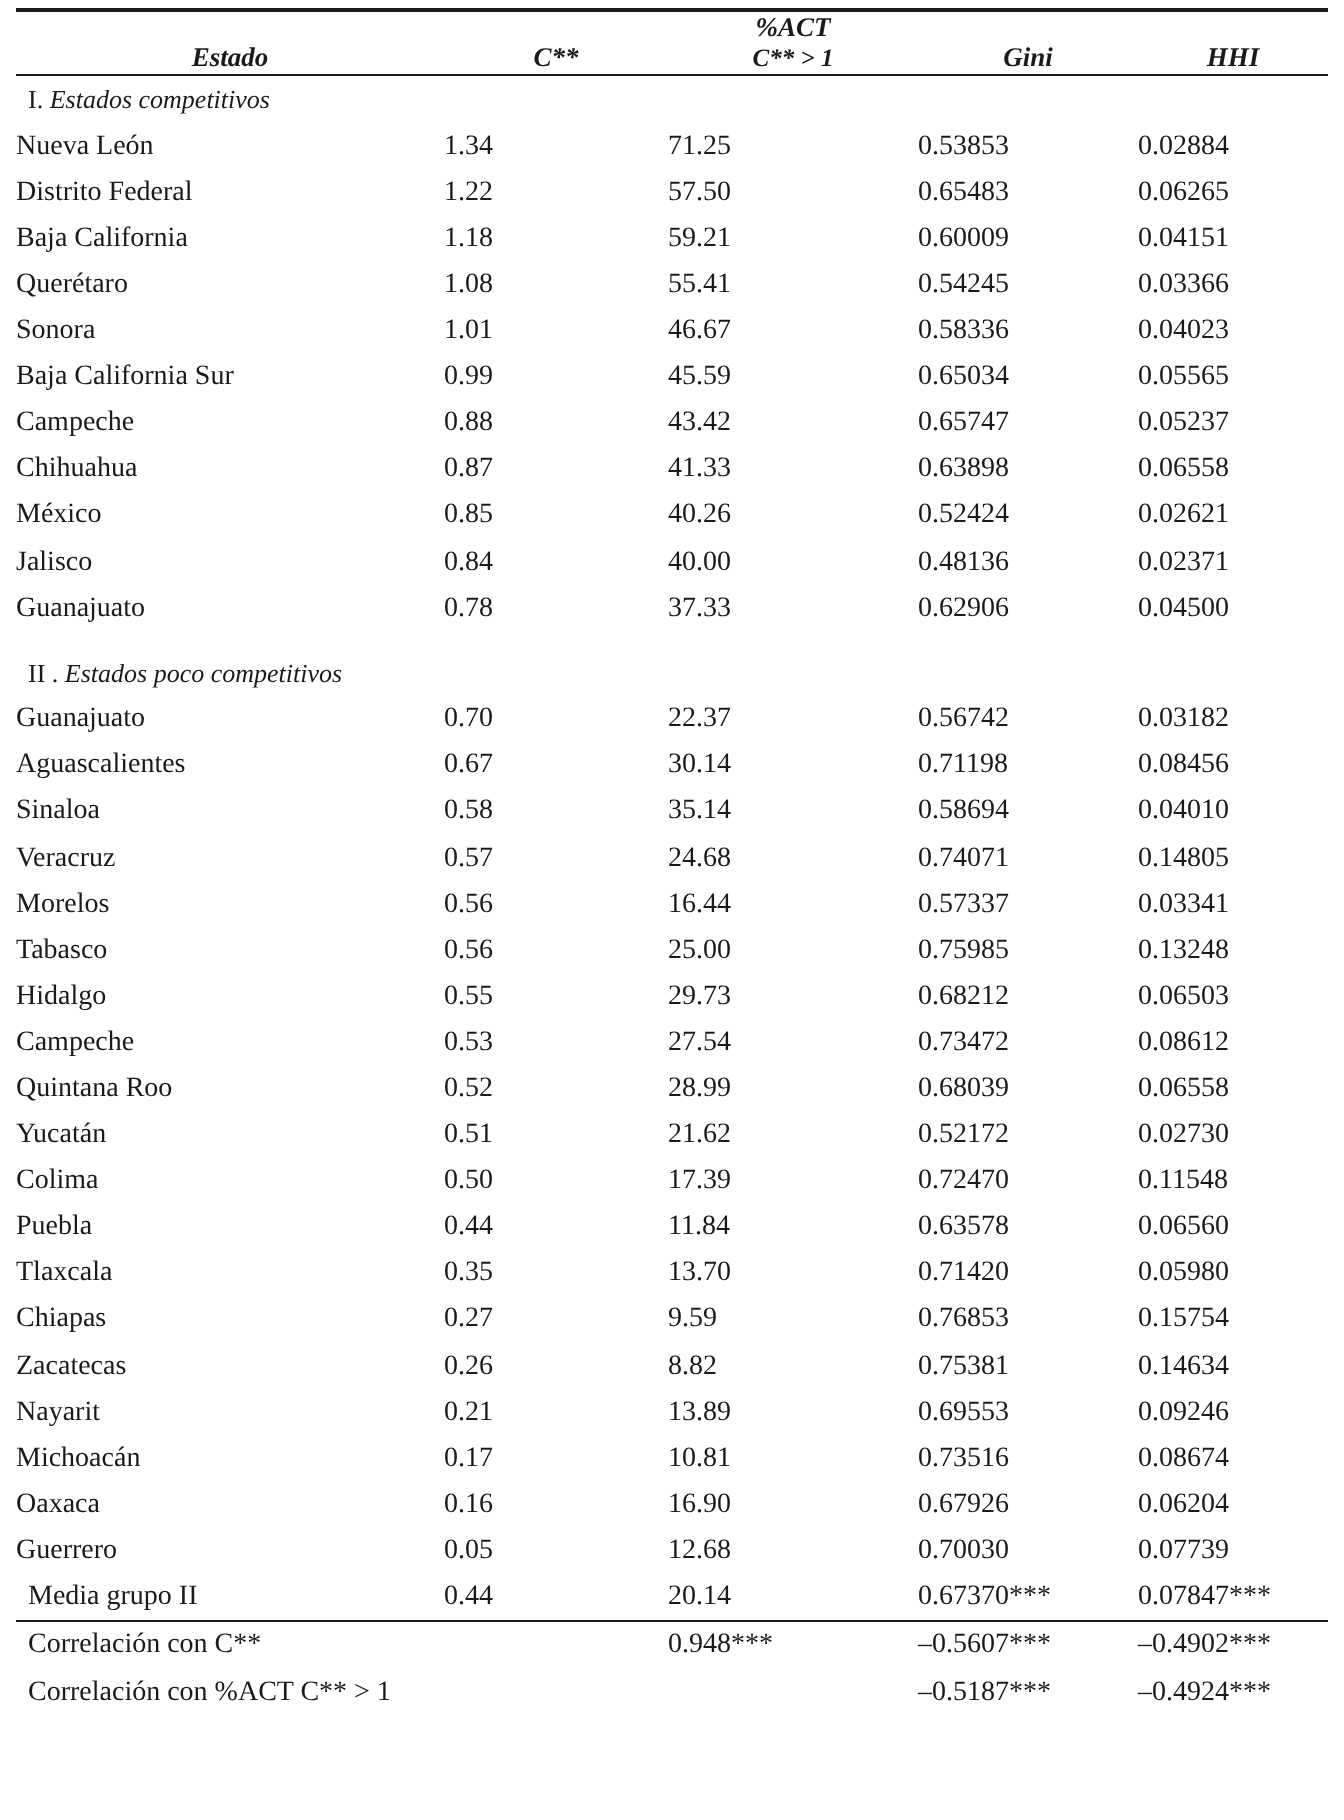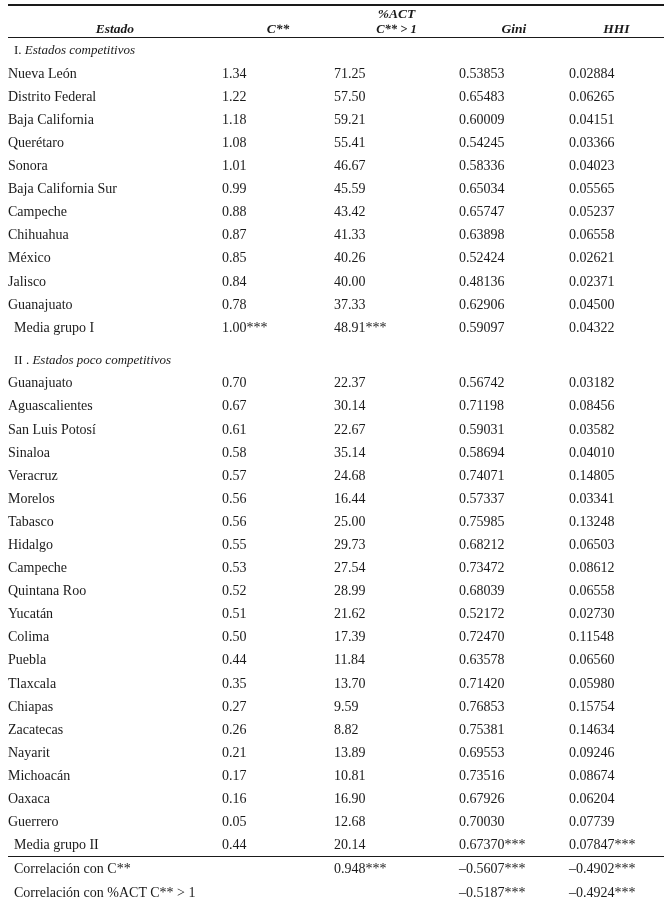--- a/index.html
+++ b/index.html
@@ -224,27 +224,20 @@
         <td class="num hhi-val">0.02371</td>
       </tr>
       <tr class="row">
         <td class="state">Guanajuato</td>
         <td class="num c-val">0.78</td>
         <td class="num act-val">37.33</td>
         <td class="num gini-val">0.62906</td>
         <td class="num hhi-val">0.04500</td>
       </tr>
 
-      <tr class="row mean">
-        <td class="state nopad">Media grupo I</td>
-        <td class="num c-val">1.00***</td>
-        <td class="num act-val">48.91***</td>
-        <td class="num gini-val">0.59097</td>
-        <td class="num hhi-val">0.04322</td>
-      </tr>
 
       <tr class="gap-row">
           <td colspan="5"></td>
         </tr>
 
       <tr class="section">
         <td colspan="5">
           <span class="secnum">II .</span>
           <span>Estados poco competitivos</span>
         </td>
@@ -256,27 +249,20 @@
         <td class="num act-val">22.37</td>
         <td class="num gini-val">0.56742</td>
         <td class="num hhi-val">0.03182</td>
       </tr>
       <tr class="row">
         <td class="state">Aguascalientes</td>
         <td class="num c-val">0.67</td>
         <td class="num act-val">30.14</td>
         <td class="num gini-val">0.71198</td>
         <td class="num hhi-val">0.08456</td>
-      </tr>
-      <tr class="row">
-        <td class="state">San Luis Potosí</td>
-        <td class="num c-val">0.61</td>
-        <td class="num act-val">22.67</td>
-        <td class="num gini-val">0.59031</td>
-        <td class="num hhi-val">0.03582</td>
       </tr>
       <tr class="row">
         <td class="state">Sinaloa</td>
         <td class="num c-val">0.58</td>
         <td class="num act-val">35.14</td>
         <td class="num gini-val">0.58694</td>
         <td class="num hhi-val">0.04010</td>
       </tr>
       <tr class="row">
         <td class="state">Veracruz</td>

